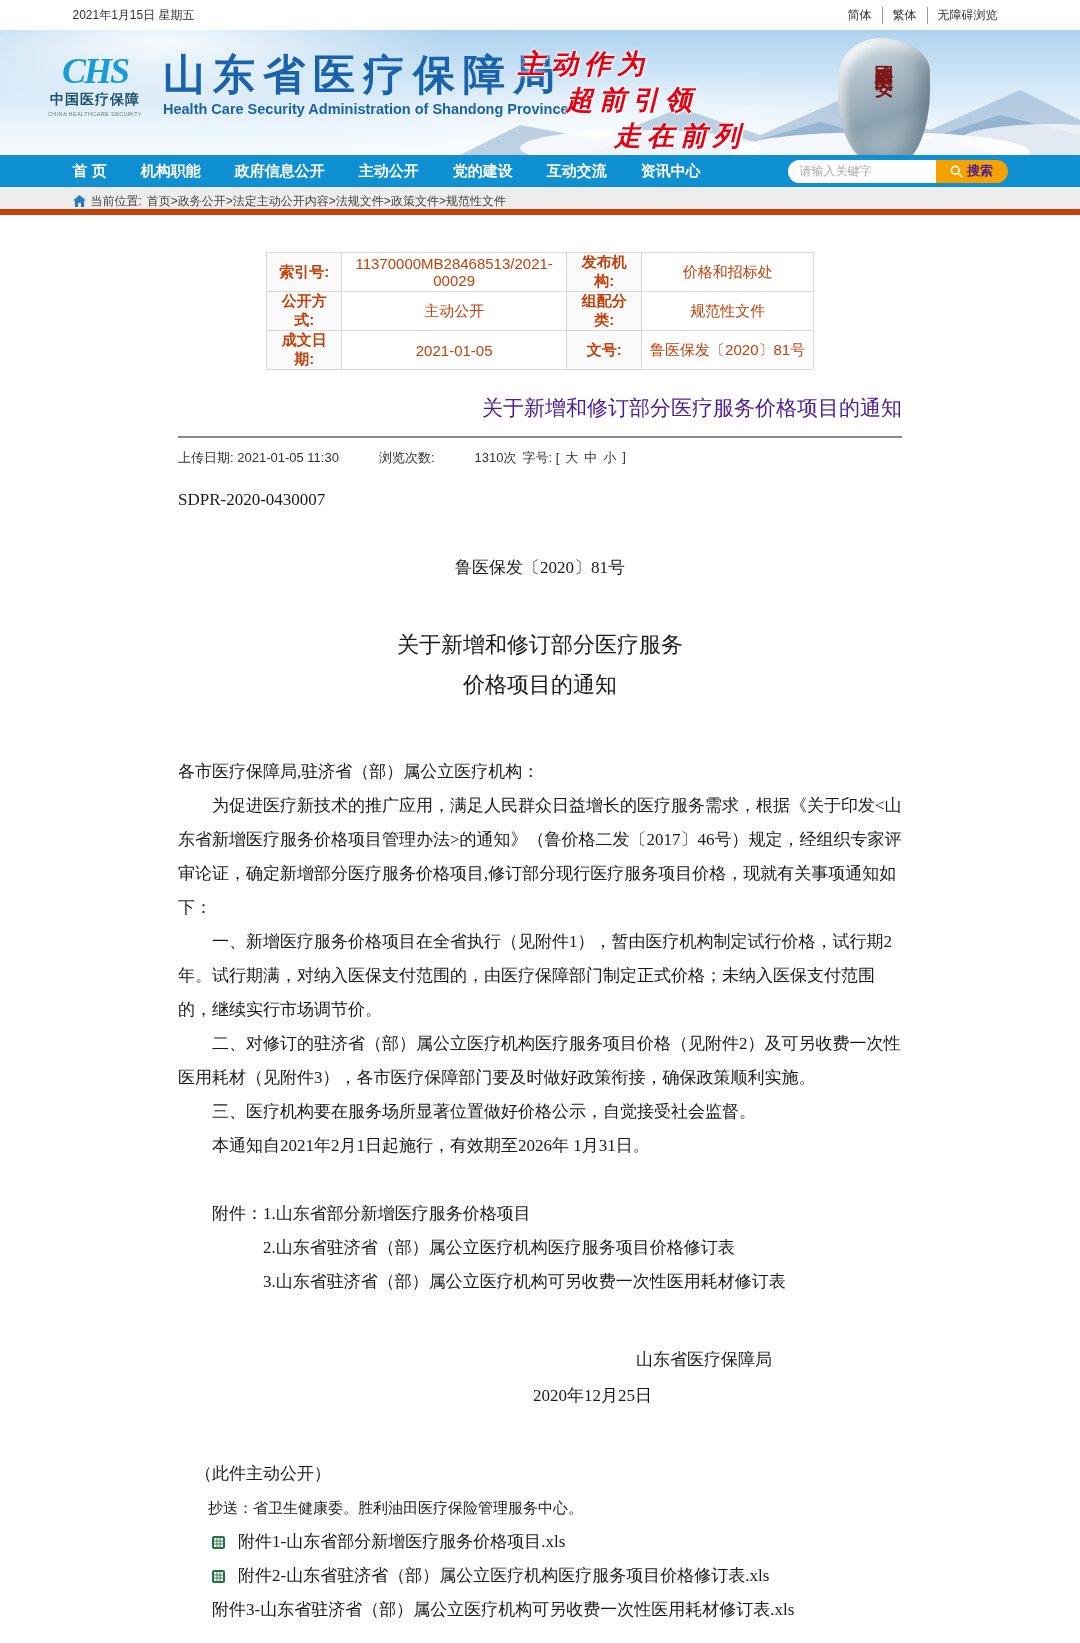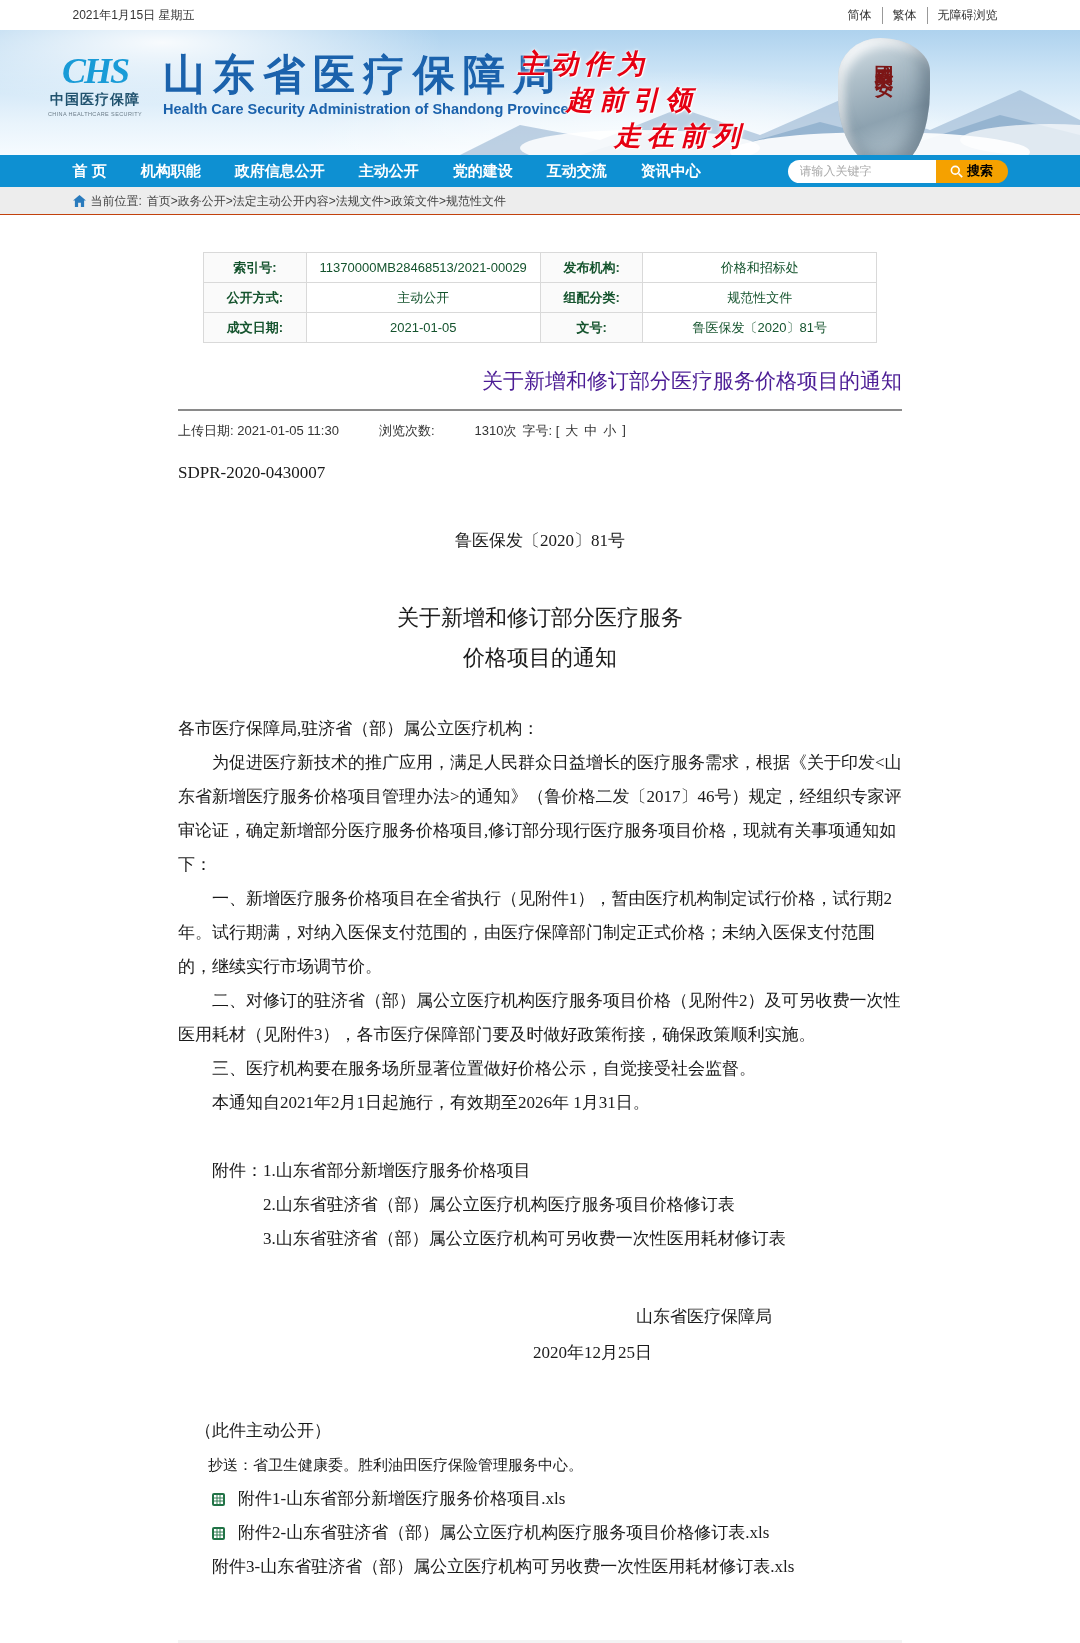--- a/index.html
+++ b/index.html
@@ -35,45 +35,45 @@
     box-shadow:inset -8px -10px 18px rgba(70,90,105,.55), inset 6px 8px 10px rgba(255,255,255,.8); }
   .stone-text { position:absolute; left:50%; top:12px; transform:translateX(-50%); writing-mode:vertical-rl; font-family:"Liberation Serif",serif; font-weight:bold; font-size:19px; color:#7c1616; letter-spacing:4px; }
 
   
   .nav { height:32px; background:#0e90d2; }
   .nav-inner { width:935px; margin:0 auto; height:32px; display:flex; align-items:center; }
   .nav-item { color:#fff; font-size:15px; font-weight:bold; text-decoration:none; margin-right:34px; cursor:pointer; white-space:nowrap; }
   .search { margin-left:auto; display:flex; align-items:center; height:32px; }
   .search input { width:148px; height:23px; border:none; outline:none; border-radius:12px 0 0 12px; padding:0 12px; font-size:12px; color:#333; }
   .search input::placeholder { color:#aaa; }
-  .search button { height:23px; width:72px; border:none; background:#f5a100; color:#000000; font-size:13px; font-weight:bold; border-radius:0 12px 12px 0; cursor:pointer; display:flex; align-items:center; justify-content:center; gap:4px; }
-
-  
-  .breadcrumb { height:28px; background:#ededed; border-bottom:1px solid #c2410c; }
+  .search button { height:23px; width:72px; border:none; background:#f5a100; color:#4c1d95; font-size:13px; font-weight:bold; border-radius:0 12px 12px 0; cursor:pointer; display:flex; align-items:center; justify-content:center; gap:4px; }
+
+  
+  .breadcrumb { height:28px; background:#ededed; border-bottom:6px solid #c2410c; }
   .breadcrumb-inner { width:935px; margin:0 auto; height:28px; display:flex; align-items:center; font-size:12px; color:#444; gap:5px; }
   .breadcrumb a { color:#444; text-decoration:none; cursor:pointer; }
 
   
   .content { width:724px; margin:0 auto; padding-top:37px; background:#fff; }
-  table.meta { width:674px; margin:0 auto; border-collapse:collapse; font-size:13px; color:#14532d; }
+  table.meta { width:548px; margin:0 auto; border-collapse:collapse; font-size:15px; color:#c2410c; }
   table.meta td { border:1px solid #d9d9d9; height:30px; text-align:center; padding:0 6px; }
   table.meta td.lbl { width:103px; font-weight:bold; background:#fafafa; }
   table.meta td.val { width:234px; }
 
   .page-title { margin-top:24px; text-align:right; font-size:21px; font-weight:normal; color:#4c1d95; }
   .title-rule { border:none; border-top:2px solid #8a8a8a; margin:14px 0 0 0; }
   .meta-line { margin-top:11px; text-align:center; font-size:13px; color:#333; display:flex; justify-content:flex-start; gap:6px; flex-wrap:wrap; }
   .meta-line .gap { width:28px; }
   .fs-btn { cursor:pointer; color:#333; }
 
   .article { font-family:"Liberation Serif","DejaVu Serif",serif; font-size:17px; color:#1a1a1a; line-height:34px; }
   .sdpr { margin-top:16px; }
   .doc-number { text-align:center; margin-top:34px; }
   .doc-title { text-align:center; font-size:22px; line-height:40px; margin-top:40px; }
-  .salutation { margin-top:34px; }
+  .salutation { margin-top:50px; }
   .article p.ind { text-indent:2em; }
   .att-intro { text-indent:2em; margin-top:34px; }
   .att-rest { padding-left:5em; }
   .signer { text-align:right; padding-right:130px; margin-top:44px; }
   .sign-date { text-align:center; padding-left:105px; margin-top:2px; }
   .disclosure { margin-top:44px; text-indent:1em; }
   .cc-line { text-indent:2em; font-family:"Liberation Sans",sans-serif; font-size:15px; }
   .file-line { text-indent:0; padding-left:2em; margin-top:0; display:flex; align-items:center; gap:13px; }
   .file-line a { color:#1a1a1a; text-decoration:none; cursor:pointer; }
   .excel-ico { display:inline-block; width:13px; height:13px; flex:0 0 13px; }

